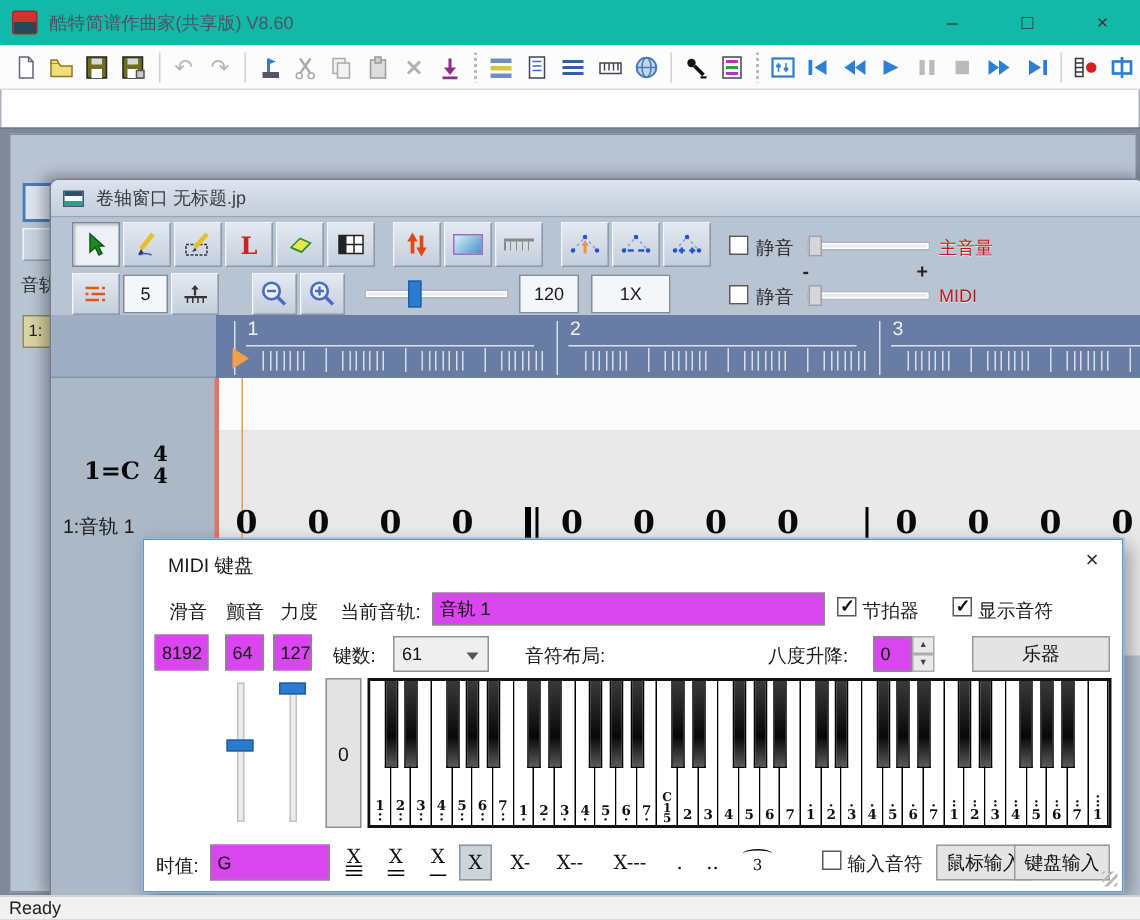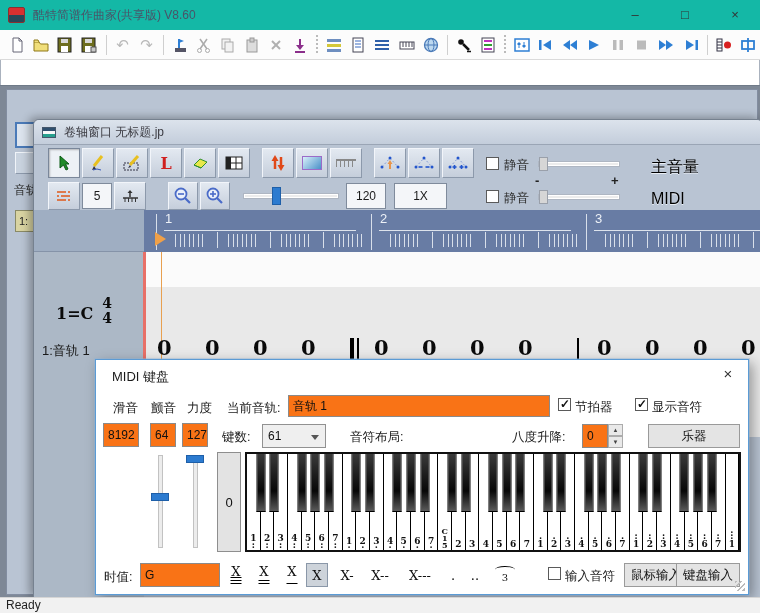--- a/index.html
+++ b/index.html
@@ -59,21 +59,21 @@
   .sbtn { position:absolute; width:32px; height:30px; display:flex; align-items:center; justify-content:center;
           background:linear-gradient(#E3E9F1,#C5CEDB); border:1px solid #8C99AB;
           border-top-color:#F2F5FA; border-left-color:#F2F5FA; }
   .sbtn.pressed { background:#EDF1F6; border:1px solid #7A879A;
                   box-shadow:inset 1px 1px 2px rgba(0,0,0,.25); }
   .valbox { position:absolute; background:#F4F6F9; border:1px solid #7F8B9C;
             font-size:12px; color:#1a1a1a; display:flex; align-items:center; justify-content:center; }
   .cb { position:absolute; width:13px; height:13px; background:#fff; border:1px solid #5A5A5A; }
   .cb.on::after { content:"\2713"; position:absolute; left:1px; top:-2px; font-size:12px;
                   font-weight:bold; color:#111; }
-  .mutelabel { position:absolute; font-size:16px; color:#000000; text-shadow:0 1px 0 #E9EEF4;margin-left:25px; }
+  .mutelabel { position:absolute; font-size:12px; color:#b91c1c; text-shadow:0 1px 0 #E9EEF4; }
   .hgroove { position:absolute; height:4px; background:#ECECEC; border:1px solid #FFF;
              box-shadow:0 0 0 1px #AEB6C2; }
   .hhandle { position:absolute; background:#D6D6D6; border:1px solid #9AA0AA; }
   .hhandle.blue { background:#2C7BD0; border-color:#1E5FA8; }
   .pm { position:absolute; font-size:13px; font-weight:bold; color:#222; }
 
   
   .ruler-corner { left:0; top:90px; width:110px; height:42px; background:#9FAEC2;
                   border-bottom:1px solid #8593A8; }
   .ruler-track { left:110px; top:90px; width:617px; height:42px; background:#687CA4; overflow:hidden; }
@@ -100,21 +100,21 @@
 
   
   .dialog { left:95px; top:273px; width:654px; height:236px; background:#FFF;
             border:1px solid #5B9BD5; box-shadow:0 0 0 1px rgba(140,180,220,.4), 4px 4px 12px rgba(0,0,0,.35);padding-left:44px; }
   .dlg-title { position:absolute; left:0; top:0; right:0; height:30px; background:#FFF; }
   .dlg-title-text { position:absolute; left:16px; top:8px; font-size:13px; color:#1a1a1a; }
   .dlg-close { position:absolute; right:8px; top:4px; width:24px; height:20px; text-align:center;
                line-height:20px; font-size:15px; color:#333; }
   .dlabel { position:absolute; font-size:12.5px; color:#1a1a1a; }
   .dinput { position:absolute; border:1px solid #8A8A8A; font-size:12px; color:#111;
-            padding-left:4px; font-family:"Liberation Sans",sans-serif; background:#f97316; }
+            padding-left:4px; font-family:"Liberation Sans",sans-serif; background:#d946ef; }
   .dselect { position:absolute; height:24px; background:#EFEFEF; border:1px solid #919191;
              font-size:12px; color:#111; display:flex; align-items:center; padding-left:5px; }
   .dsel-arrow { position:absolute; right:6px; top:10px; width:0; height:0;
                 border-left:4px solid transparent; border-right:4px solid transparent;
                 border-top:5px solid #555; }
   .dbtn { position:absolute; height:24px; background:#E4E4E4; border:1px solid #9A9A9A;
           font-size:12.5px; color:#111; display:flex; align-items:center; justify-content:center; }
   .spinbtn { position:absolute; width:15px; height:12px; background:#E9E9E9; border:1px solid #ACACAC;
              font-size:6px; color:#444; text-align:center; line-height:11px; }
   .vgroove { position:absolute; width:5px; height:93px; background:#ECECEC; border:1px solid #C2C2C2; }

